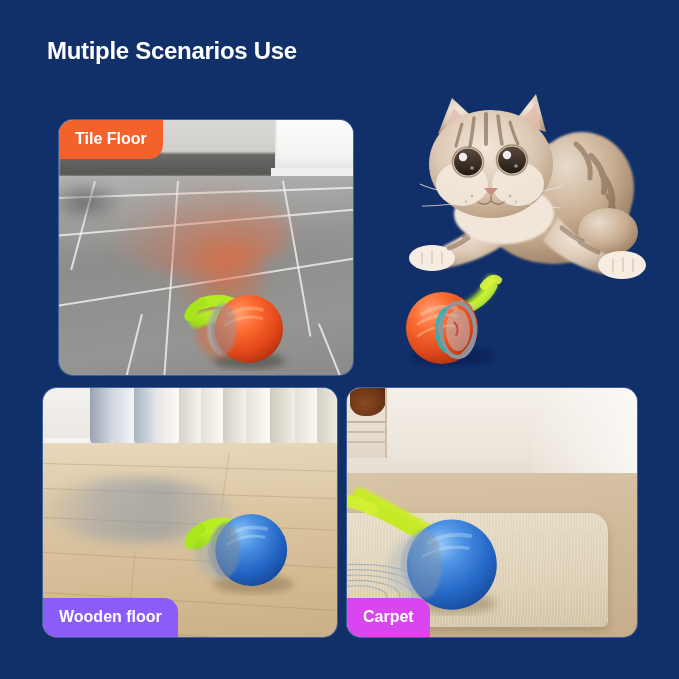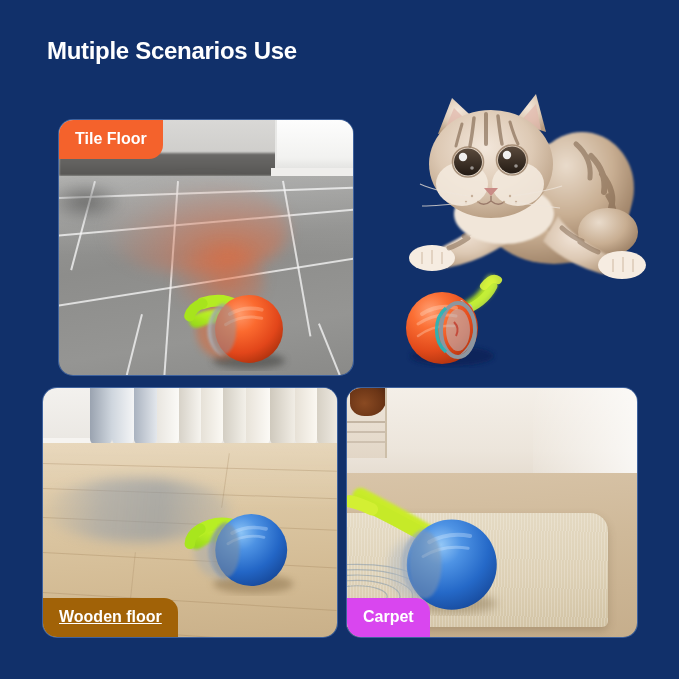--- a/index.html
+++ b/index.html
@@ -482,21 +482,21 @@
 
         <circle cx="106" cy="70" r="34" fill="url(#wBall)"></circle>
         <g opacity="0.35" stroke="#cfe6ff" stroke-linecap="round" fill="none">
           <path d="M88 54 q14 -8 32 -4" stroke-width="3.5"></path>
           <path d="M84 64 q16 -10 34 -6" stroke-width="2.6"></path>
         </g>
         <path d="M84 44 a34 34 0 0 0 -2 54 a24 28 0 0 1 2 -54 z" fill="#93a0b0" opacity="0.75" filter="url(#wB)"></path>
         <ellipse cx="82" cy="70" rx="13" ry="26" fill="#7e8c9c" opacity="0.55" filter="url(#wB)"></ellipse>
       </svg>
 
-      <div class="badge badge-bl" style="background: #a16207; color: rgb(255, 255, 255); text-decoration: underline;">Wooden floor</div>
+      <div class="badge badge-bl" style="background: #8b5cf6; color: rgb(255, 255, 255);">Wooden floor</div>
     </div>
   </div>
 
   <div id="panel-carpet" class="panel">
     <div class="scene">
       <div class="carpet-wall"></div>
       <div class="carpet-wall-shine"></div>
       <div class="carpet-inset">
         <div class="carpet-inset-obj"></div>
         <div style="position:absolute;left:-8%;top:48%;width:120%;height:2px;background:rgba(140,120,95,0.4);"></div>

